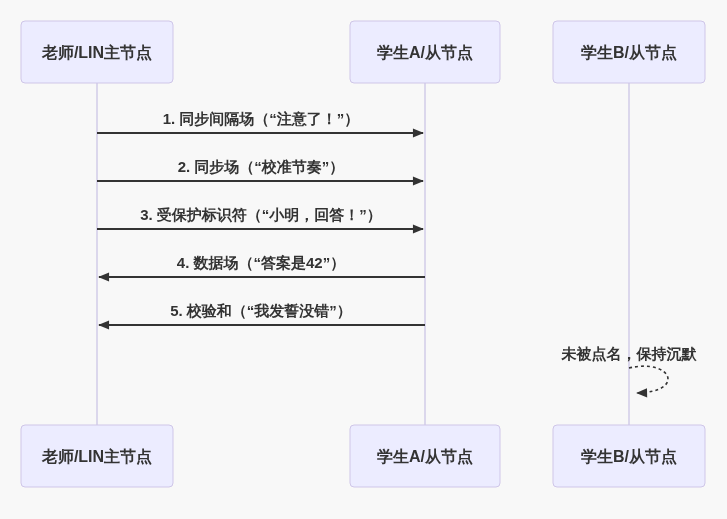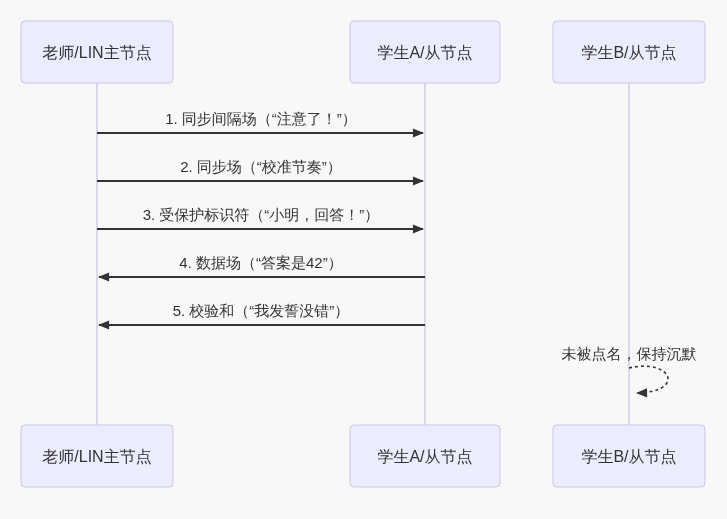--- a/index.html
+++ b/index.html
@@ -2,20 +2,21 @@
 <html><head>
 <meta charset="utf-8">
 <style>
   html, body { margin: 0; padding: 0; }
   .canvas {
     width: 727px;
     height: 519px;
     background: #F8F8F8;
     position: relative;
     overflow: hidden;
+    font-weight: bold;
   }
   svg text {
     font-family: "Liberation Sans", sans-serif;
     fill: #333333;
   }
   .actor-box {
     fill: #ECECFF;
     stroke: #CFC6E8;
     stroke-width: 1;
   }

